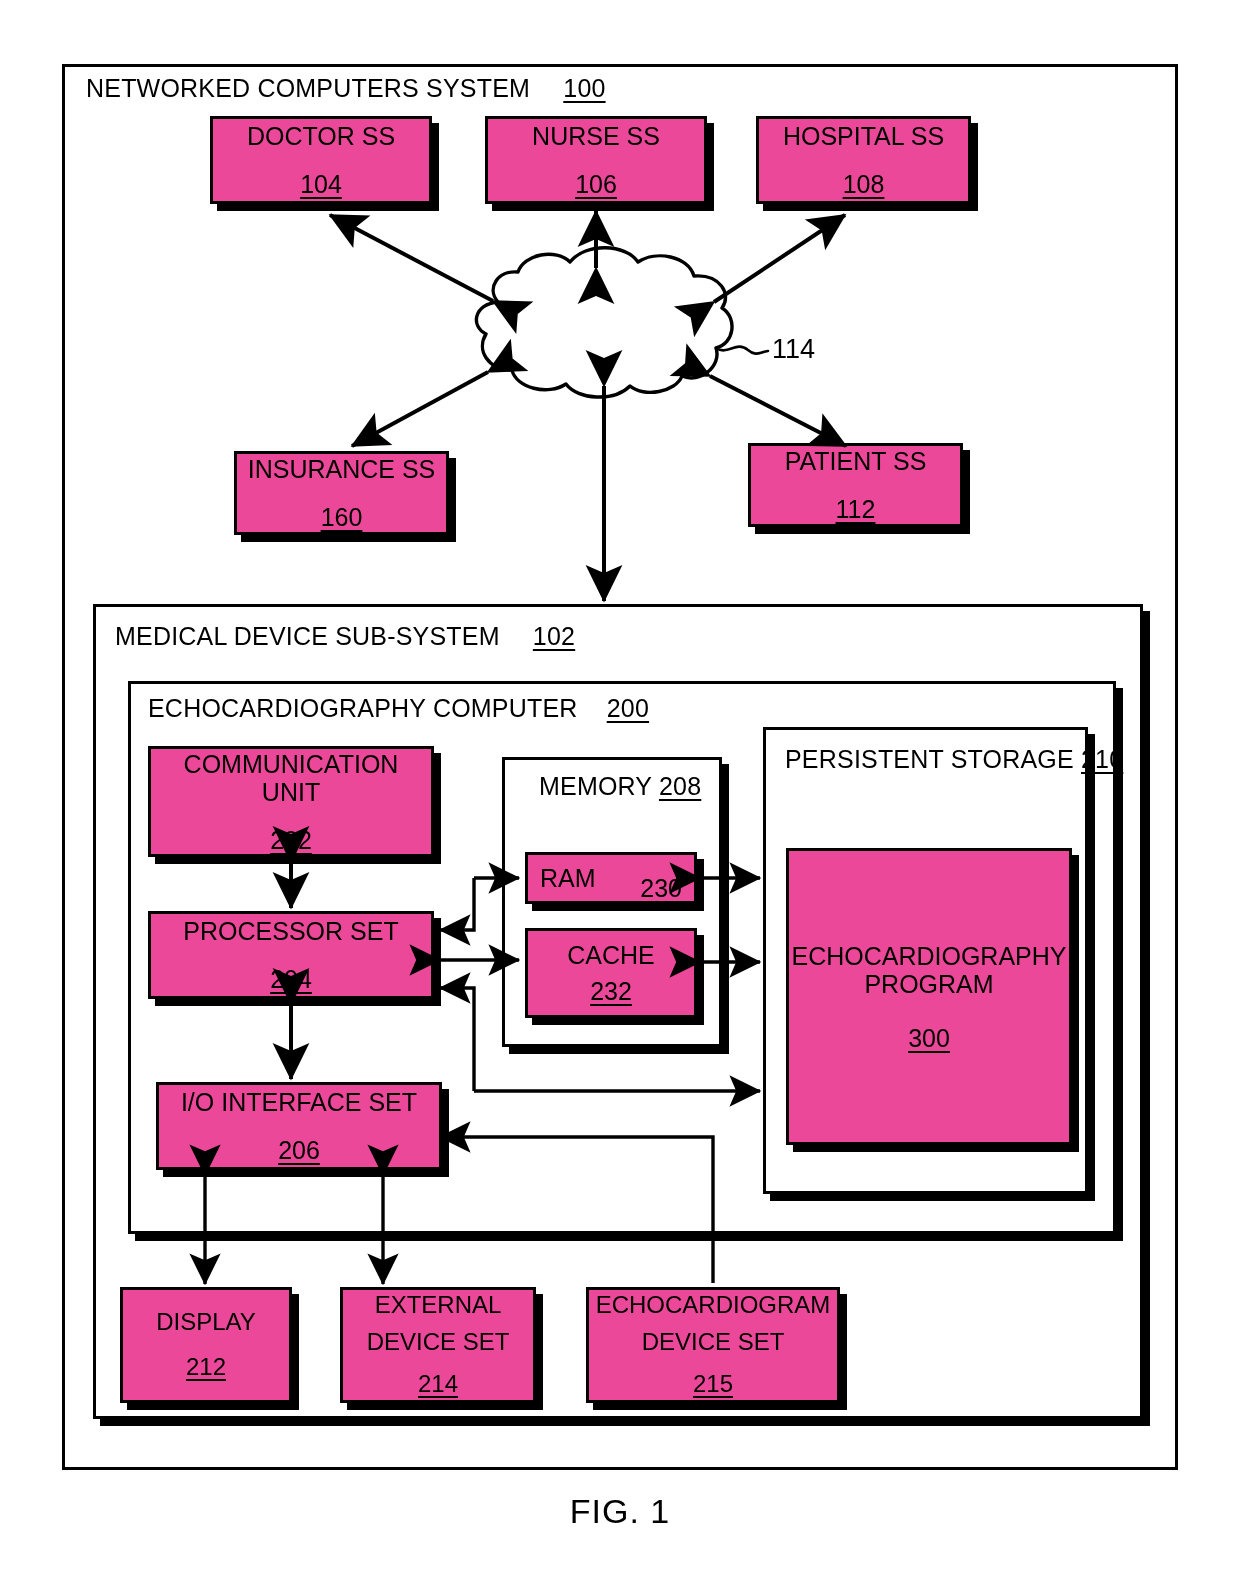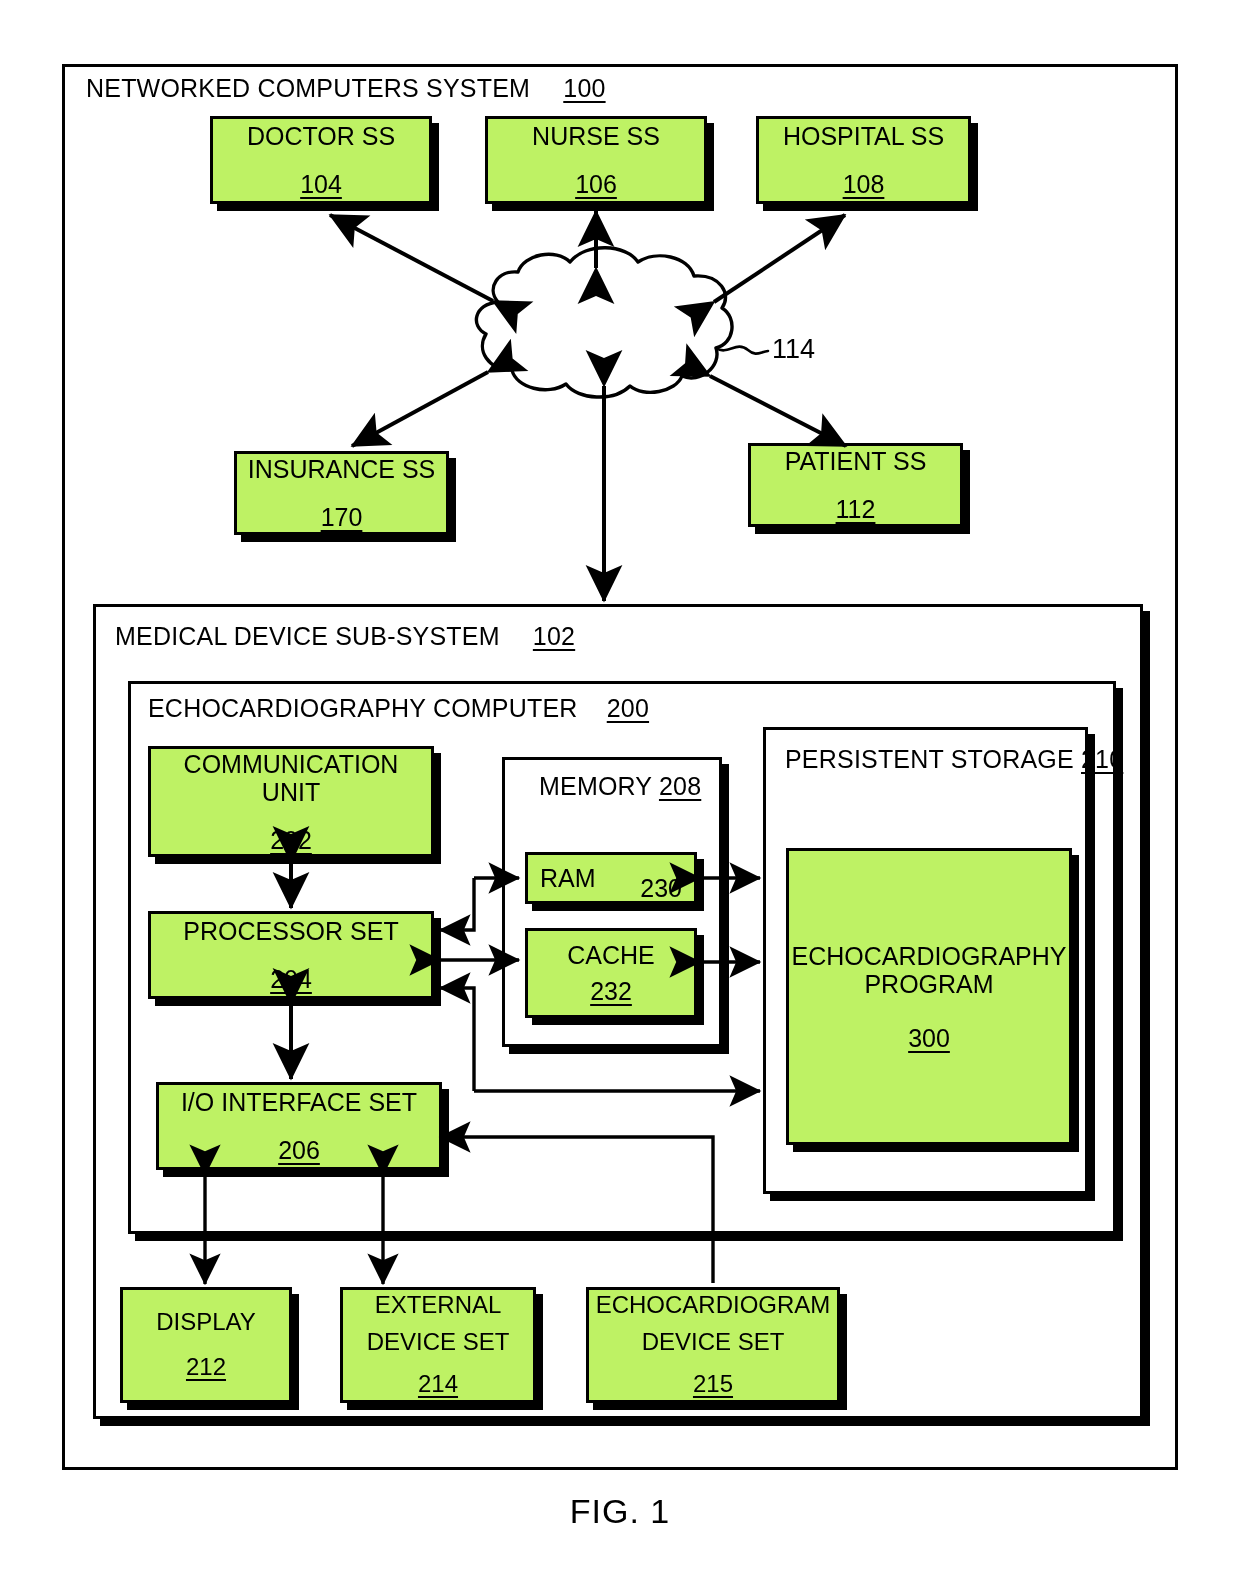--- a/index.html
+++ b/index.html
@@ -14,21 +14,21 @@
   #page {
     position: relative;
     width: 1240px;
     height: 1571px;
     overflow: hidden;
     background: #ffffff;
   }
   
   .box {
     position: absolute;
-    background: #bef264;
+    background: #ec4899;
     border: 3px solid #000000;
     box-shadow: 7px 7px 0 0 #000000;
     box-sizing: border-box;
     display: flex;
     flex-direction: column;
     align-items: center;
     justify-content: center;
     text-align: center;
     line-height: 1.12;
   }
@@ -116,21 +116,21 @@
     <span class="ln ref">106</span>
   </div>
 
   <div class="box t-box" style="left:756px; top:116px; width:215px; height:88px;">
     <span class="ln">HOSPITAL SS</span>
     <span class="ln ref">108</span>
   </div>
 
   <div class="box t-box" style="left:234px; top:451px; width:215px; height:84px;">
     <span class="ln">INSURANCE SS</span>
-    <span class="ln ref">170</span>
+    <span class="ln ref">160</span>
   </div>
 
   <div class="box t-box" style="left:748px; top:443px; width:215px; height:84px;">
     <span class="ln">PATIENT SS</span>
     <span class="ln ref">112</span>
   </div>
 
   <div class="cloud-label t-cloud" style="left:525px; top:323px;">NETWORK</div>
   <div class="cloud-label t-lead" style="left:772px; top:334px;">114</div>
 

